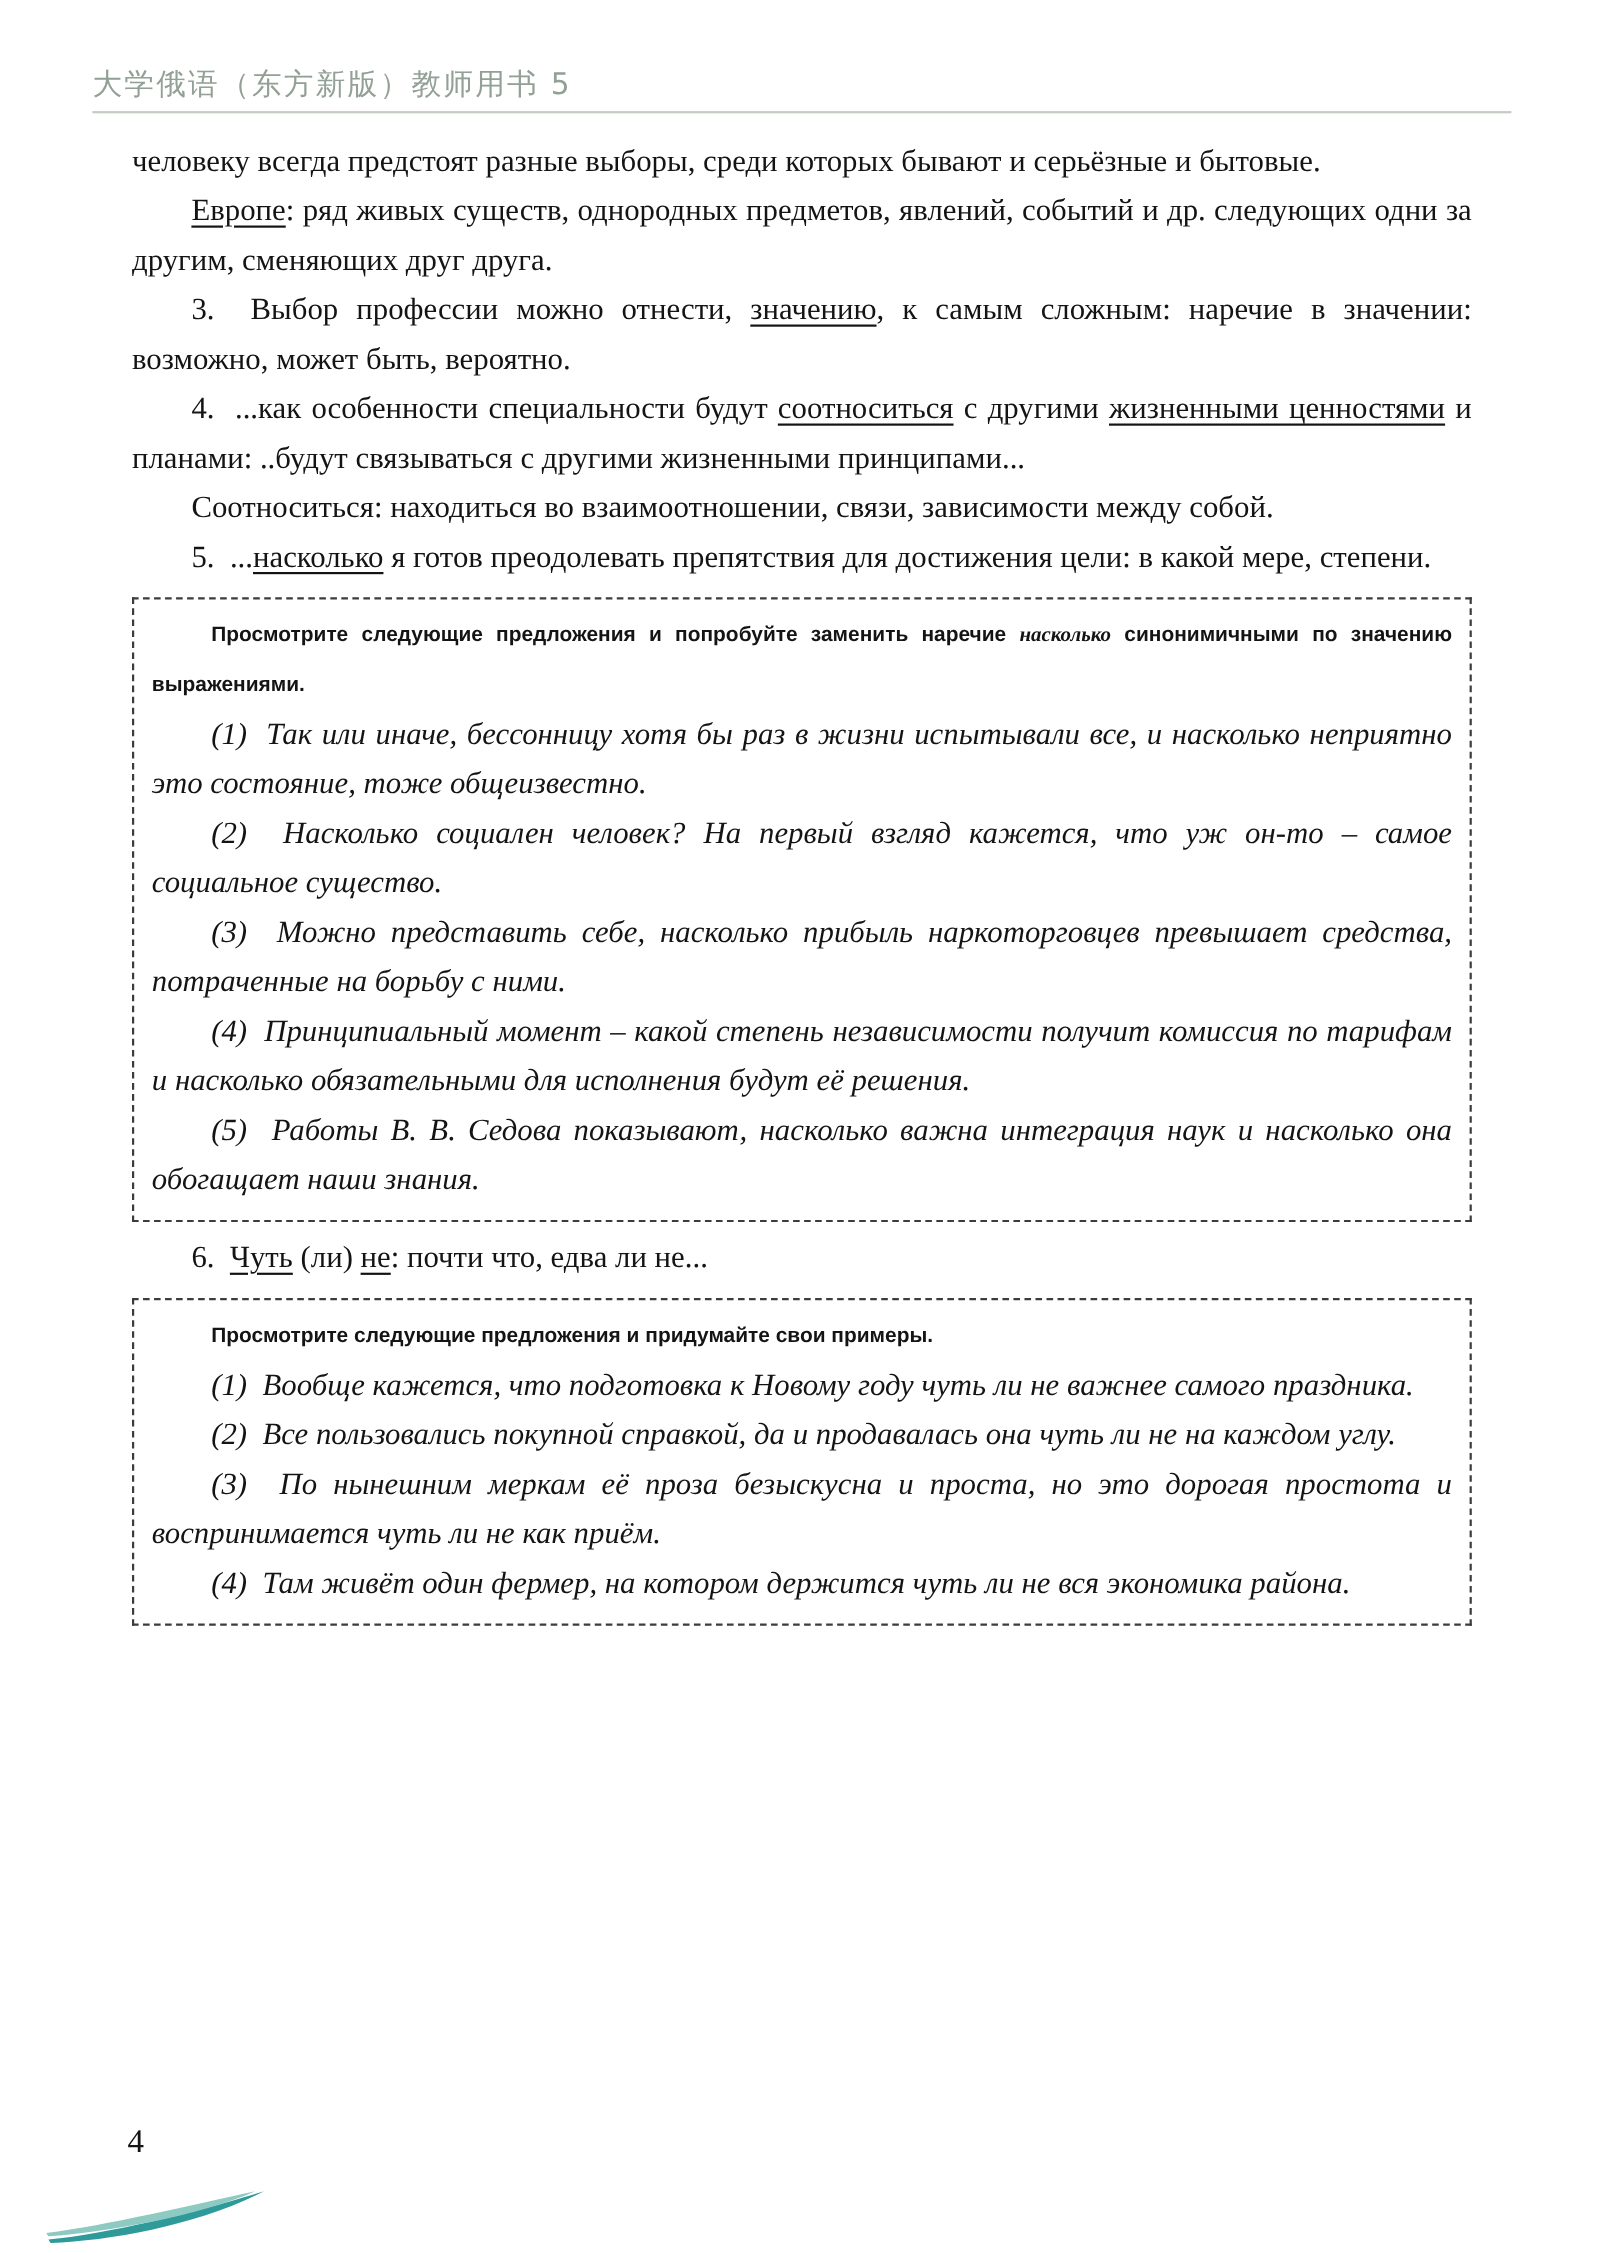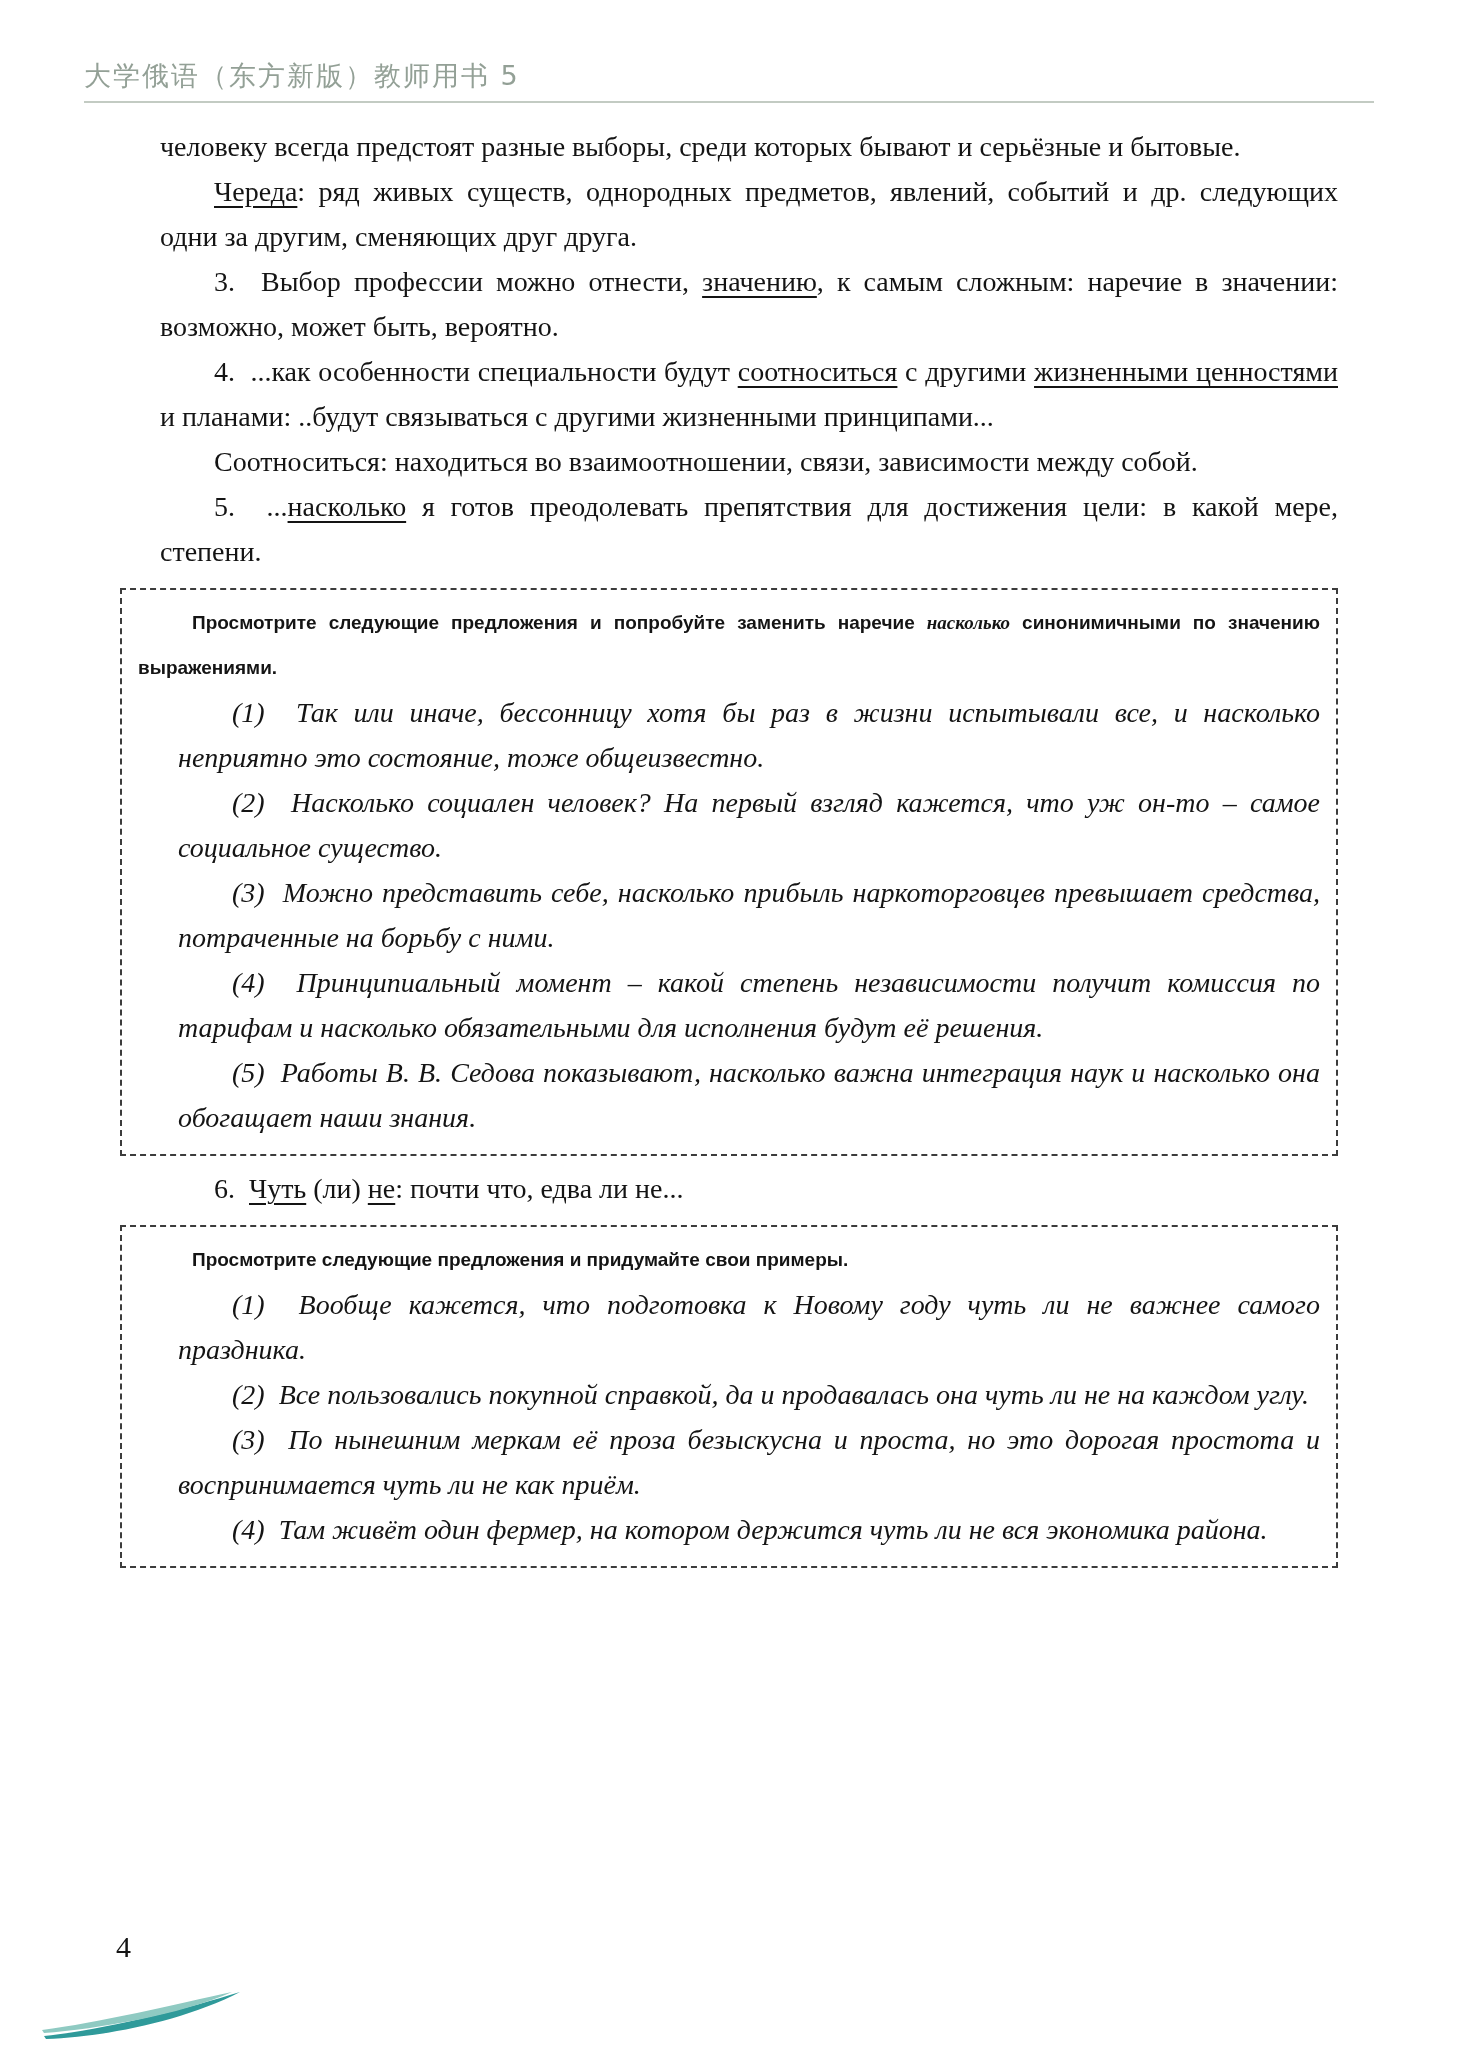--- a/index.html
+++ b/index.html
@@ -34,21 +34,21 @@
   }
   .content {
     position: absolute;
     left: 120px;
     top: 124px;
     width: 1218px;
     font-size: 28px;
     line-height: 45px;
     text-align: justify;
   }
-  p.para { text-align: justify; margin-left: 40px; }
+  p.para { text-align: justify; }
   .indent { text-indent: 54px; }
   .u {
     text-decoration: underline;
     text-decoration-thickness: 2px;
     text-underline-offset: 5px;
   }
   .b { font-weight: bold; }
   .i { font-style: italic; }
   .dashed-box {
     border: 2px dashed #3c3c3c;
@@ -84,21 +84,21 @@
 <div class="page">
 
   <div class="header-title">大学俄语（东方新版）教师用书  5</div>
 
   <div class="header-rule"></div>
 
   <div class="content">
 
     <div>
         <p class="para"><span>человеку всегда предстоят разные выборы, среди которых бывают и серьёзные и бытовые.</span></p>
-        <p class="para indent"><span class="u">Череда</span><span>: ряд живых существ, однородных предметов, явлений, событий и др. следующих одни за другим, сменяющих друг друга.</span></p>
+        <p class="para indent"><span class="u">Европе</span><span>: ряд живых существ, однородных предметов, явлений, событий и др. следующих одни за другим, сменяющих друг друга.</span></p>
         <p class="para indent"><span>3.&nbsp; Выбор профессии можно отнести, </span><span class="u">значению</span><span>, к самым сложным: наречие в значении: возможно, может быть, вероятно.</span></p>
         <p class="para indent"><span>4.&nbsp; ...как особенности специальности будут </span><span class="u">соотноситься</span><span> с другими </span><span class="u">жизненными ценностями</span><span> и планами: ..будут связываться с другими жизненными принципами...</span></p>
         <p class="para indent"><span>Соотноситься: находиться во взаимоотношении, связи, зависимости между собой.</span></p>
         <p class="para indent"><span>5.&nbsp; ...</span><span class="u">насколько</span><span> я готов преодолевать препятствия для достижения цели: в какой мере, степени.</span></p>
       </div>
 
     <div class="dashed-box">
       <p class="box-heading"><span class="b">Просмотрите следующие предложения и попробуйте заменить наречие </span><span class="b i">насколько</span><span class="b"> синонимичными по значению выражениями.</span></p>
       <div>
           <p class="para indent item">(1)&nbsp; Так или иначе, бессонницу хотя бы раз в жизни испытывали все, и насколько неприятно это состояние, тоже общеизвестно.</p>

